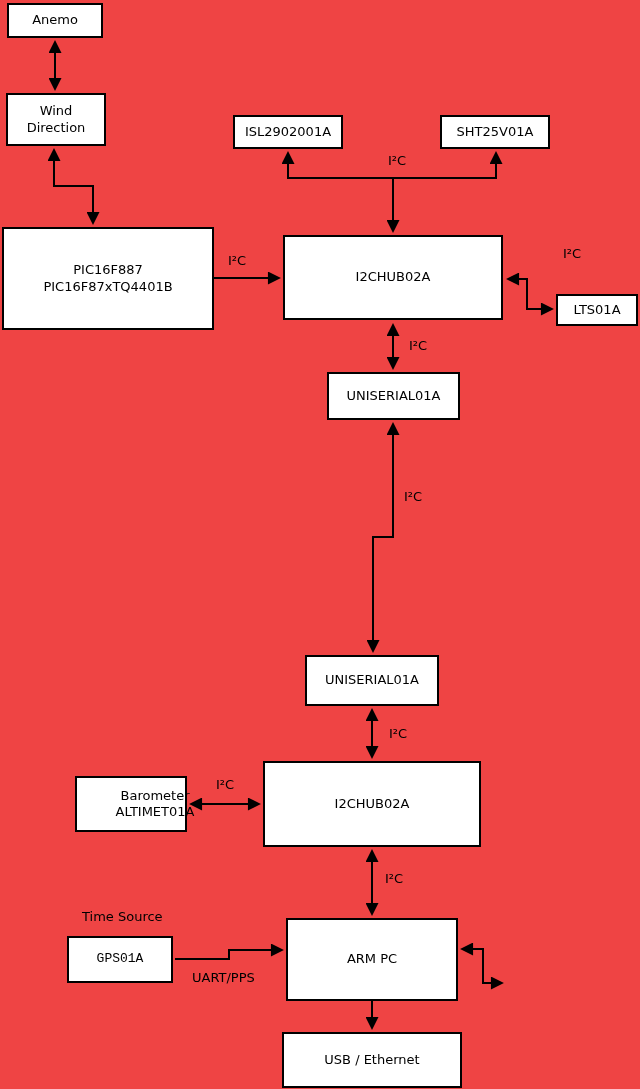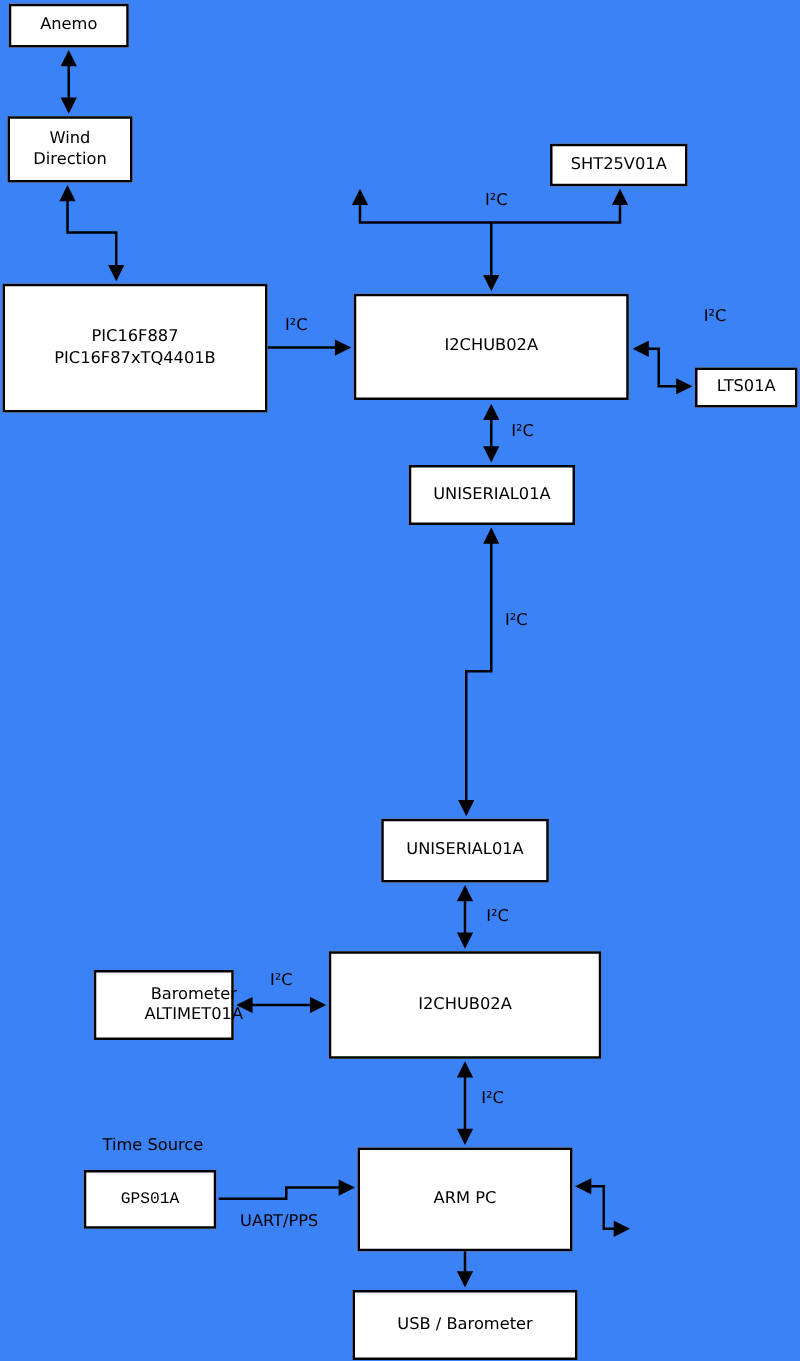--- a/index.html
+++ b/index.html
@@ -4,21 +4,21 @@
 <style>
   html, body {
     margin: 0;
     padding: 0;
     background: #ffffff;
   }
   #canvas {
     position: relative;
     width: 640px;
     height: 1089px;
-    background: #3b82f6;
+    background: #ef4444;
     font-family: "DejaVu Sans", "Liberation Sans", sans-serif;
     color: #000000;
     overflow: hidden;
   }
   #wires {
     position: absolute;
     left: 0;
     top: 0;
     width: 640px;
     height: 1089px;
@@ -73,20 +73,21 @@
   </svg>
 
   <div class="node" style="left:7px; top:3px; width:96px; height:35px;">Anemo</div>
 
   <div class="node" style="left:6px; top:93px; width:100px; height:53px;">Wind
 Direction</div>
 
   <div class="node" style="left:2px; top:227px; width:212px; height:103px;">PIC16F887
 PIC16F87xTQ4401B</div>
 
+  <div class="node" style="left:233px; top:115px; width:110px; height:34px;">ISL2902001A</div>
 
   <div class="node" style="left:440px; top:115px; width:110px; height:34px;">SHT25V01A</div>
 
   <div class="node" style="left:283px; top:235px; width:220px; height:85px;">I2CHUB02A</div>
 
   <div class="node" style="left:556px; top:294px; width:82px; height:32px;text-align:right;">LTS01A</div>
 
   <div class="node" style="left:327px; top:372px; width:133px; height:48px;">UNISERIAL01A</div>
 
   <div class="node" style="left:305px; top:655px; width:134px; height:51px;">UNISERIAL01A</div>
@@ -94,21 +95,21 @@
   <div class="node" style="left:263px; top:761px; width:218px; height:86px;">I2CHUB02A</div>
 
   <div class="node" style="left:75px; top:776px; width:112px; height:56px;padding-left:48px;">Barometer
 ALTIMET01A</div>
 
   <div class="node" style="left:286px; top:918px; width:172px; height:83px;">ARM PC</div>
 
   <div class="node" style="left:67px; top:936px; width:106px; height:47px;font-family:Liberation Mono, monospace;">GPS01A</div>
 
 
-  <div class="node" style="left:282px; top:1032px; width:180px; height:56px;">USB / Barometer</div>
+  <div class="node" style="left:282px; top:1032px; width:180px; height:56px;">USB / Ethernet</div>
 
   <div class="edge-label" style="left:388px; top:154px;">I²C</div>
 
   <div class="edge-label" style="left:228px; top:254px;">I²C</div>
 
   <div class="edge-label" style="left:563px; top:247px;">I²C</div>
 
   <div class="edge-label" style="left:409px; top:339px;">I²C</div>
 
   <div class="edge-label" style="left:404px; top:490px;">I²C</div>

